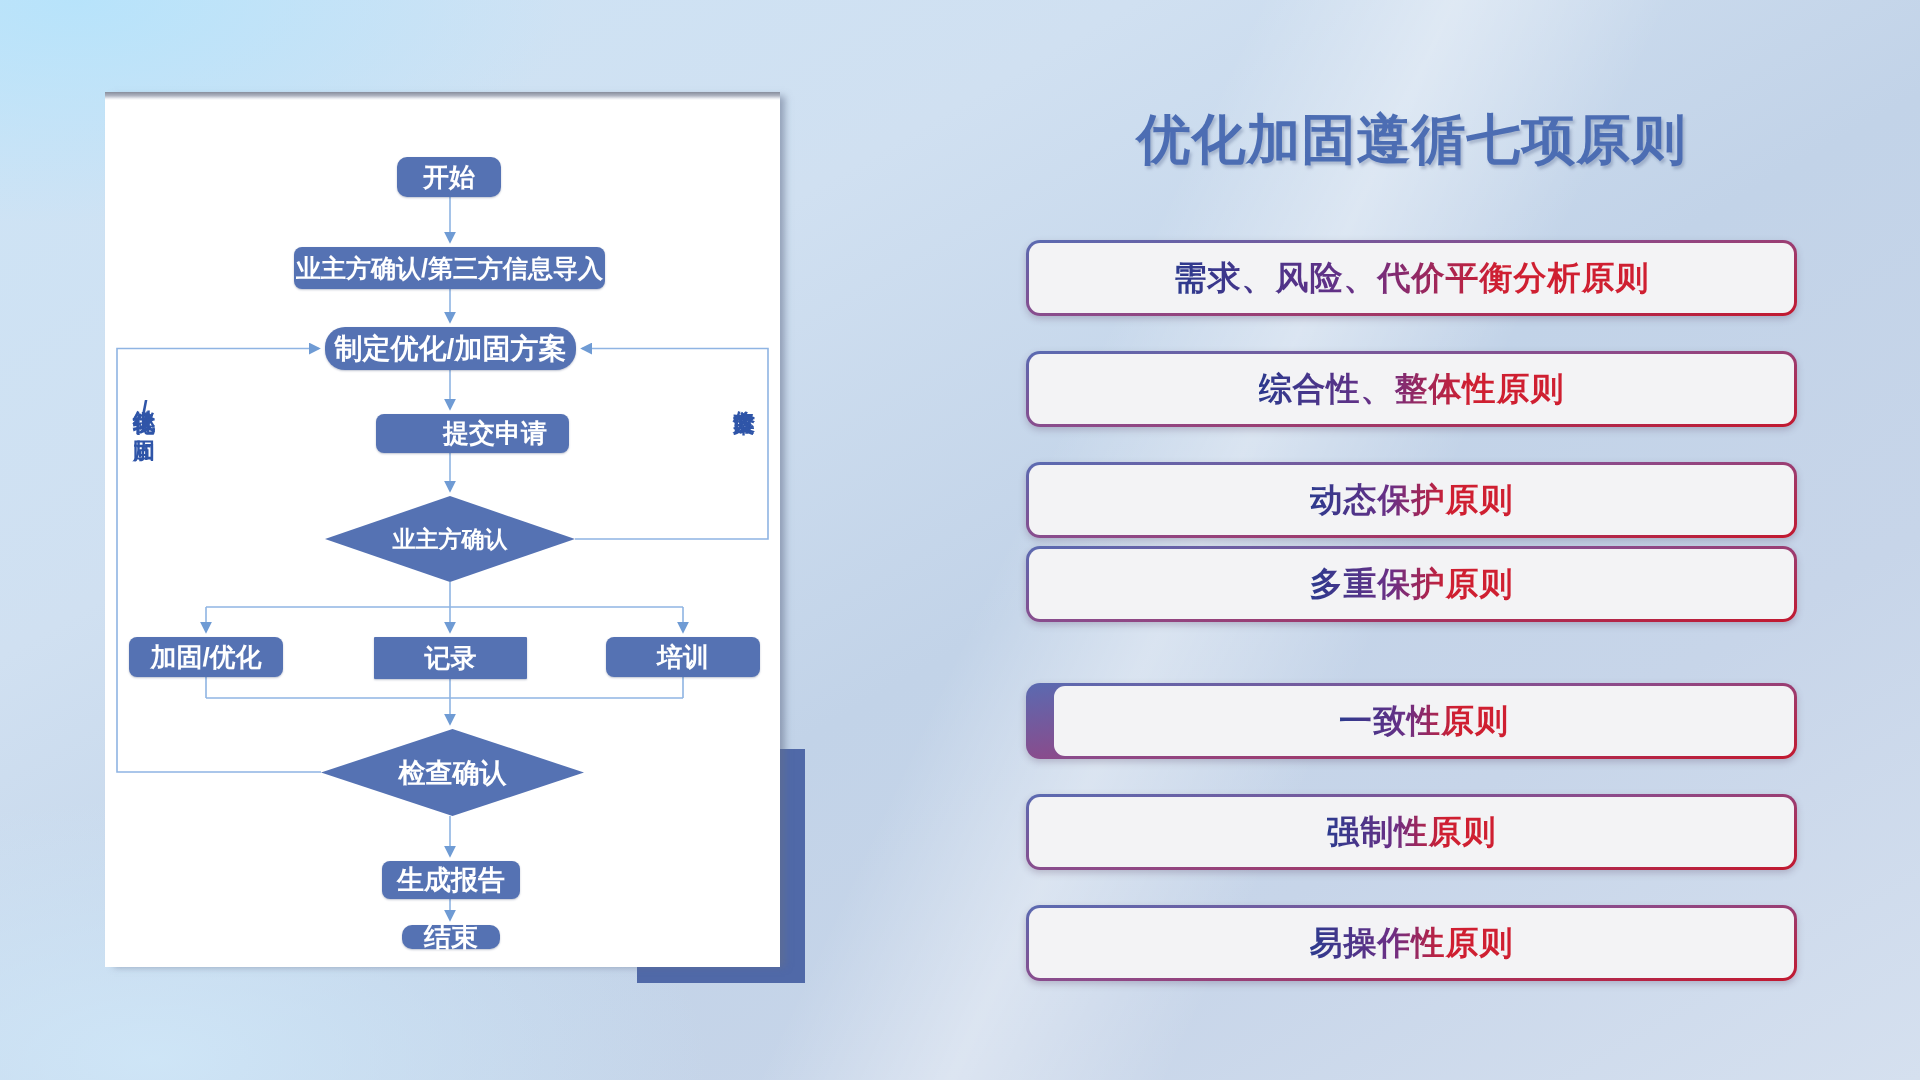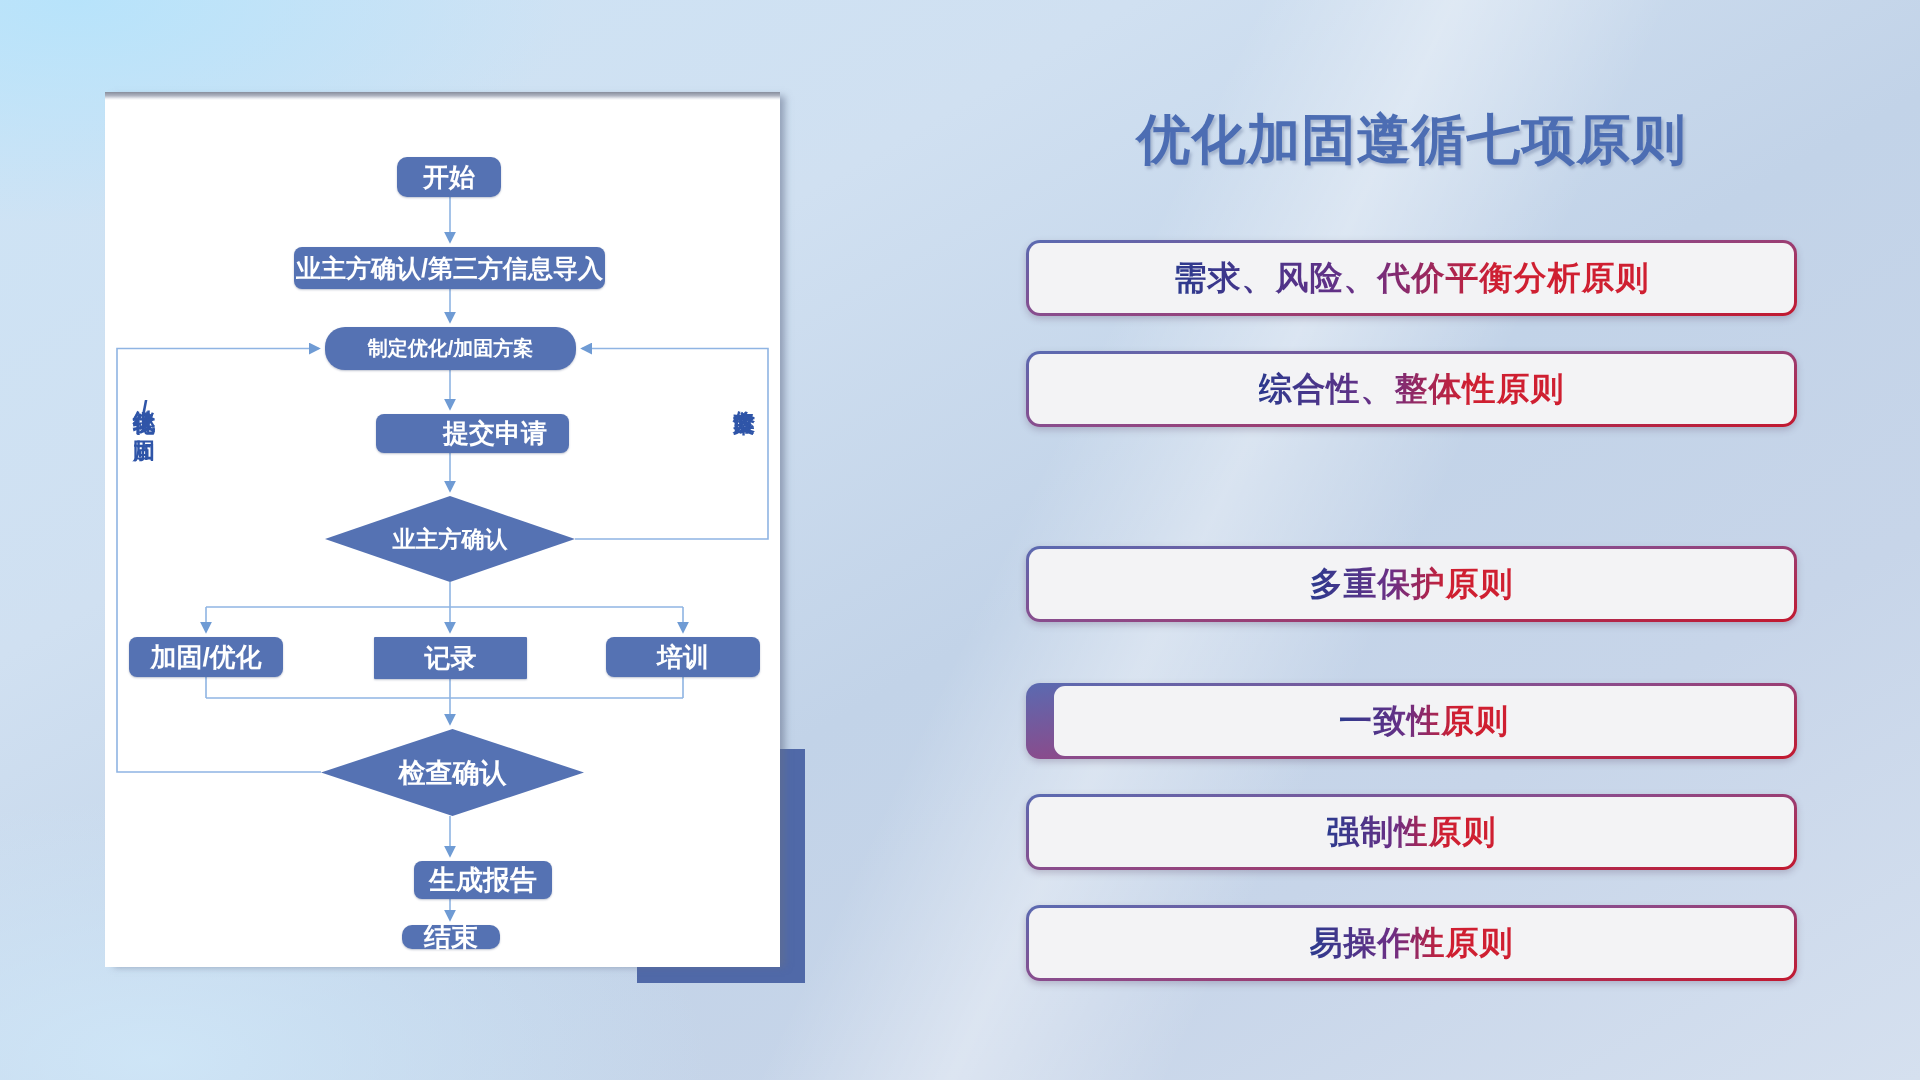--- a/index.html
+++ b/index.html
@@ -110,21 +110,21 @@
     </svg>
 
     <div class="node" style="left:292px;top:65px;width:104px;height:40px;border-radius:10px;font-size:26px;">
       <span>开始</span>
     </div>
 
     <div class="node" style="left:189px;top:155px;width:311px;height:42px;border-radius:8px;font-size:25px;">
       <span>业主方确认/第三方信息导入</span>
     </div>
 
-    <div class="node" style="left:220px;top:235px;width:251px;height:43px;border-radius:20px;font-size:20px;">
+    <div class="node" style="left:220px;top:235px;width:251px;height:43px;border-radius:20px;font-size:28px;">
       <span>制定优化/加固方案</span>
     </div>
 
     <div class="node" style="left:271px;top:322px;width:148px;height:39px;border-radius:8px;font-size:26px;padding-left:45px;">
       <span>提交申请</span>
     </div>
 
     <div class="diamond" style="left:220px;top:404px;width:250px;height:86px;font-size:23px;">
       <span>业主方确认</span>
     </div>
@@ -138,21 +138,21 @@
     </div>
 
     <div class="node" style="left:501px;top:545px;width:154px;height:40px;border-radius:8px;font-size:26px;">
       <span>培训</span>
     </div>
 
     <div class="diamond" style="left:216px;top:637px;width:263px;height:87px;font-size:27px;">
       <span>检查确认</span>
     </div>
 
-    <div class="node" style="left:277px;top:769px;width:138px;height:38px;border-radius:8px;font-size:27px;margin-left:32px;">
+    <div class="node" style="left:277px;top:769px;width:138px;height:38px;border-radius:8px;font-size:27px;">
       <span>生成报告</span>
     </div>
 
     <div class="node" style="left:297px;top:833px;width:98px;height:24px;border-radius:10px;font-size:27px;">
       <span>结束</span>
     </div>
 
     <div class="vlabel" style="left:28px;top:300px;">继续优化/加固</div>
 
     <div class="vlabel" style="left:628px;top:300px;">方案修改</div>
@@ -166,20 +166,25 @@
       <span class="p-label">需求、风险、代价平衡分析原则</span>
     </div>
   </div>
 
   <div class="p-box" style="top:351px;">
     <div class="p-inner">
       <span class="p-label">综合性、整体性原则</span>
     </div>
   </div>
 
+  <div class="p-box" style="top:462px;">
+    <div class="p-inner">
+      <span class="p-label">动态保护原则</span>
+    </div>
+  </div>
 
   <div class="p-box" style="top:546px;">
     <div class="p-inner">
       <span class="p-label">多重保护原则</span>
     </div>
   </div>
 
   <div class="p-box" style="top:683px;padding-left:28px;">
     <div class="p-inner">
       <span class="p-label">一致性原则</span>

